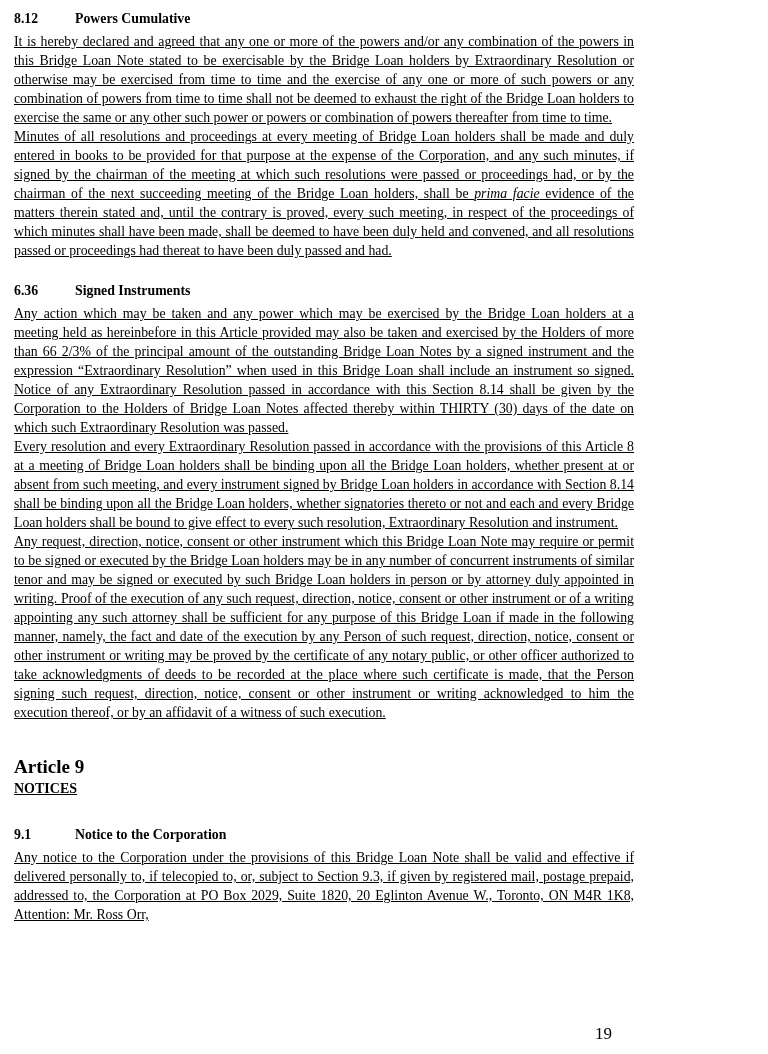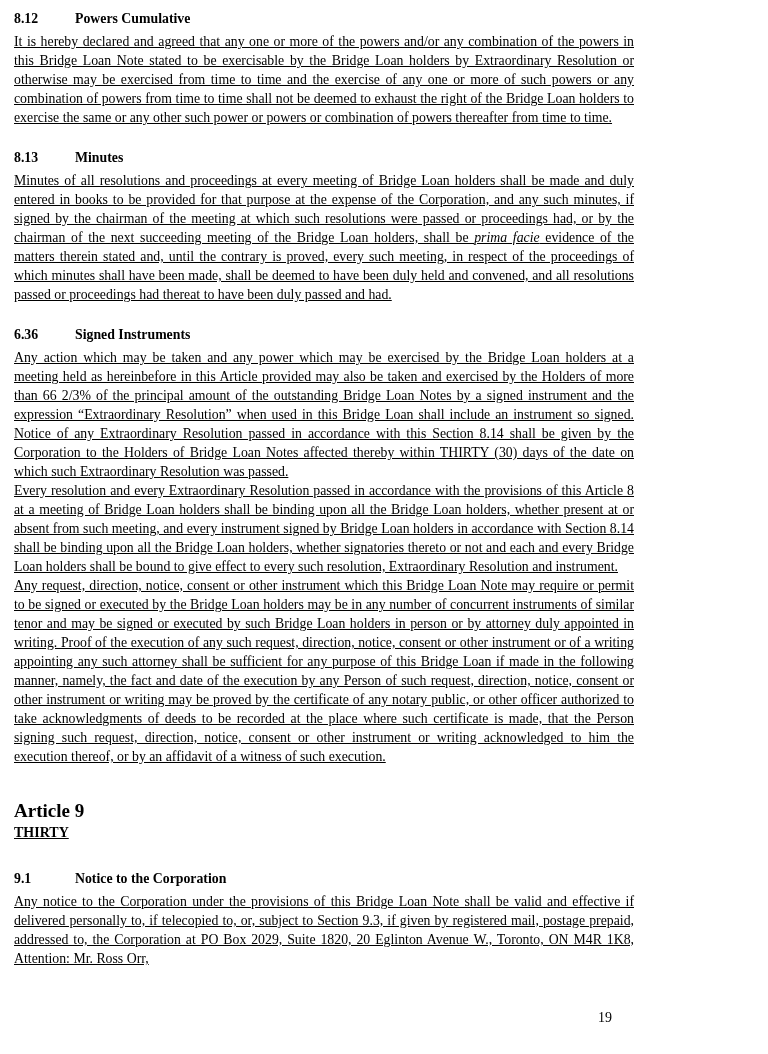--- a/index.html
+++ b/index.html
@@ -60,63 +60,60 @@
     font-weight: bold;
     text-decoration: underline;
     margin: 2px 0 0 0;
   }
   .notice-section .section-heading {
     margin-top: 27px;
   }
   .page-number {
     position: absolute;
     right: 36px;
-    bottom: 28px;
-    font-size: 14px;
+    bottom: 12px;
+    font-size: 17px;
     line-height: 16px;
     margin-left: 31px;
   }
 </style>
 </head>
 <body>
 
 <div class="page">
 
   <div class="section">
     <div class="section-heading">
       <span class="heading-num">8.12</span><span>Powers Cumulative</span>
     </div>
     <p class="body-text">It is hereby declared and agreed that any one or more of the powers and/or any combination of the powers in this Bridge Loan Note stated to be exercisable by the Bridge Loan holders by Extraordinary Resolution or otherwise may be exercised from time to time and the exercise of any one or more of such powers or any combination of powers from time to time shall not be deemed to exhaust the right of the Bridge Loan holders to exercise the same or any other such power or powers or combination of powers thereafter from time to time.</p>
   </div>
 
   <div class="section">
-    <div class="section-heading">
-      <span class="heading-num">8.13</span><span>Minutes</span>
-    </div>
     <p class="body-text"><span>Minutes of all resolutions and proceedings at every meeting of Bridge Loan holders shall be made and duly entered in books to be provided for that purpose at the expense of the Corporation, and any such minutes, if signed by the chairman of the meeting at which such resolutions were passed or proceedings had, or by the chairman of the next succeeding meeting of the Bridge Loan holders, shall be </span><span class="italic">prima facie</span><span> evidence of the matters therein stated and, until the contrary is proved, every such meeting, in respect of the proceedings of which minutes shall have been made, shall be deemed to have been duly held and convened, and all resolutions passed or proceedings had thereat to have been duly passed and had.</span></p>
   </div>
 
   <div class="section">
     <div class="section-heading">
       <span class="heading-num">6.36</span><span>Signed Instruments</span>
     </div>
     <p class="body-text">Any action which may be taken and any power which may be exercised by the Bridge Loan holders at a meeting held as hereinbefore in this Article provided may also be taken and exercised by the Holders of more than 66 2/3% of the principal amount of the outstanding Bridge Loan Notes by a signed instrument and the expression “Extraordinary Resolution” when used in this Bridge Loan shall include an instrument so signed.  Notice of any Extraordinary Resolution passed in accordance with this Section 8.14 shall be given by the Corporation to the Holders of Bridge Loan Notes affected thereby within THIRTY (30) days of the date on which such Extraordinary Resolution was passed.</p>
   </div>
 
   <div class="section">
     <p class="body-text">Every resolution and every Extraordinary Resolution passed in accordance with the provisions of this Article 8 at a meeting of Bridge Loan holders shall be binding upon all the Bridge Loan holders, whether present at or absent from such meeting, and every instrument signed by Bridge Loan holders in accordance with Section 8.14 shall be binding upon all the Bridge Loan holders, whether signatories thereto or not and each and every Bridge Loan holders shall be bound to give effect to every such resolution, Extraordinary Resolution and instrument.</p>
   </div>
 
   <div class="section">
     <p class="body-text">Any request, direction, notice, consent or other instrument which this Bridge Loan Note may require or permit to be signed or executed by the Bridge Loan holders may be in any number of concurrent instruments of similar tenor and may be signed or executed by such Bridge Loan holders in person or by attorney duly appointed in writing.  Proof of the execution of any such request, direction, notice, consent or other instrument or of a writing appointing any such attorney shall be sufficient for any purpose of this Bridge Loan if made in the following manner, namely, the fact and date of the execution by any Person of such request, direction, notice, consent or other instrument or writing may be proved by the certificate of any notary public, or other officer authorized to take acknowledgments of deeds to be recorded at the place where such certificate is made, that the Person signing such request, direction, notice, consent or other instrument or writing acknowledged to him the execution thereof, or by an affidavit of a witness of such execution.</p>
   </div>
 
   <div class="article-block">
     <h2 class="article-title">Article 9</h2>
-    <div class="article-subtitle">THIRTY</div>
+    <div class="article-subtitle">NOTICES</div>
   </div>
 
   <div class="section notice-section">
     <div class="section-heading">
       <span class="heading-num">9.1</span><span>Notice to the Corporation</span>
     </div>
     <p class="body-text">Any notice to the Corporation under the provisions of this Bridge Loan Note shall be valid and effective if delivered personally to, if telecopied to, or, subject to Section 9.3, if given by registered mail, postage prepaid, addressed to, the Corporation at PO Box 2029, Suite 1820, 20 Eglinton Avenue W., Toronto, ON M4R 1K8, Attention:  Mr. Ross Orr,</p>
   </div>
 
   <div class="page-number">19</div>

